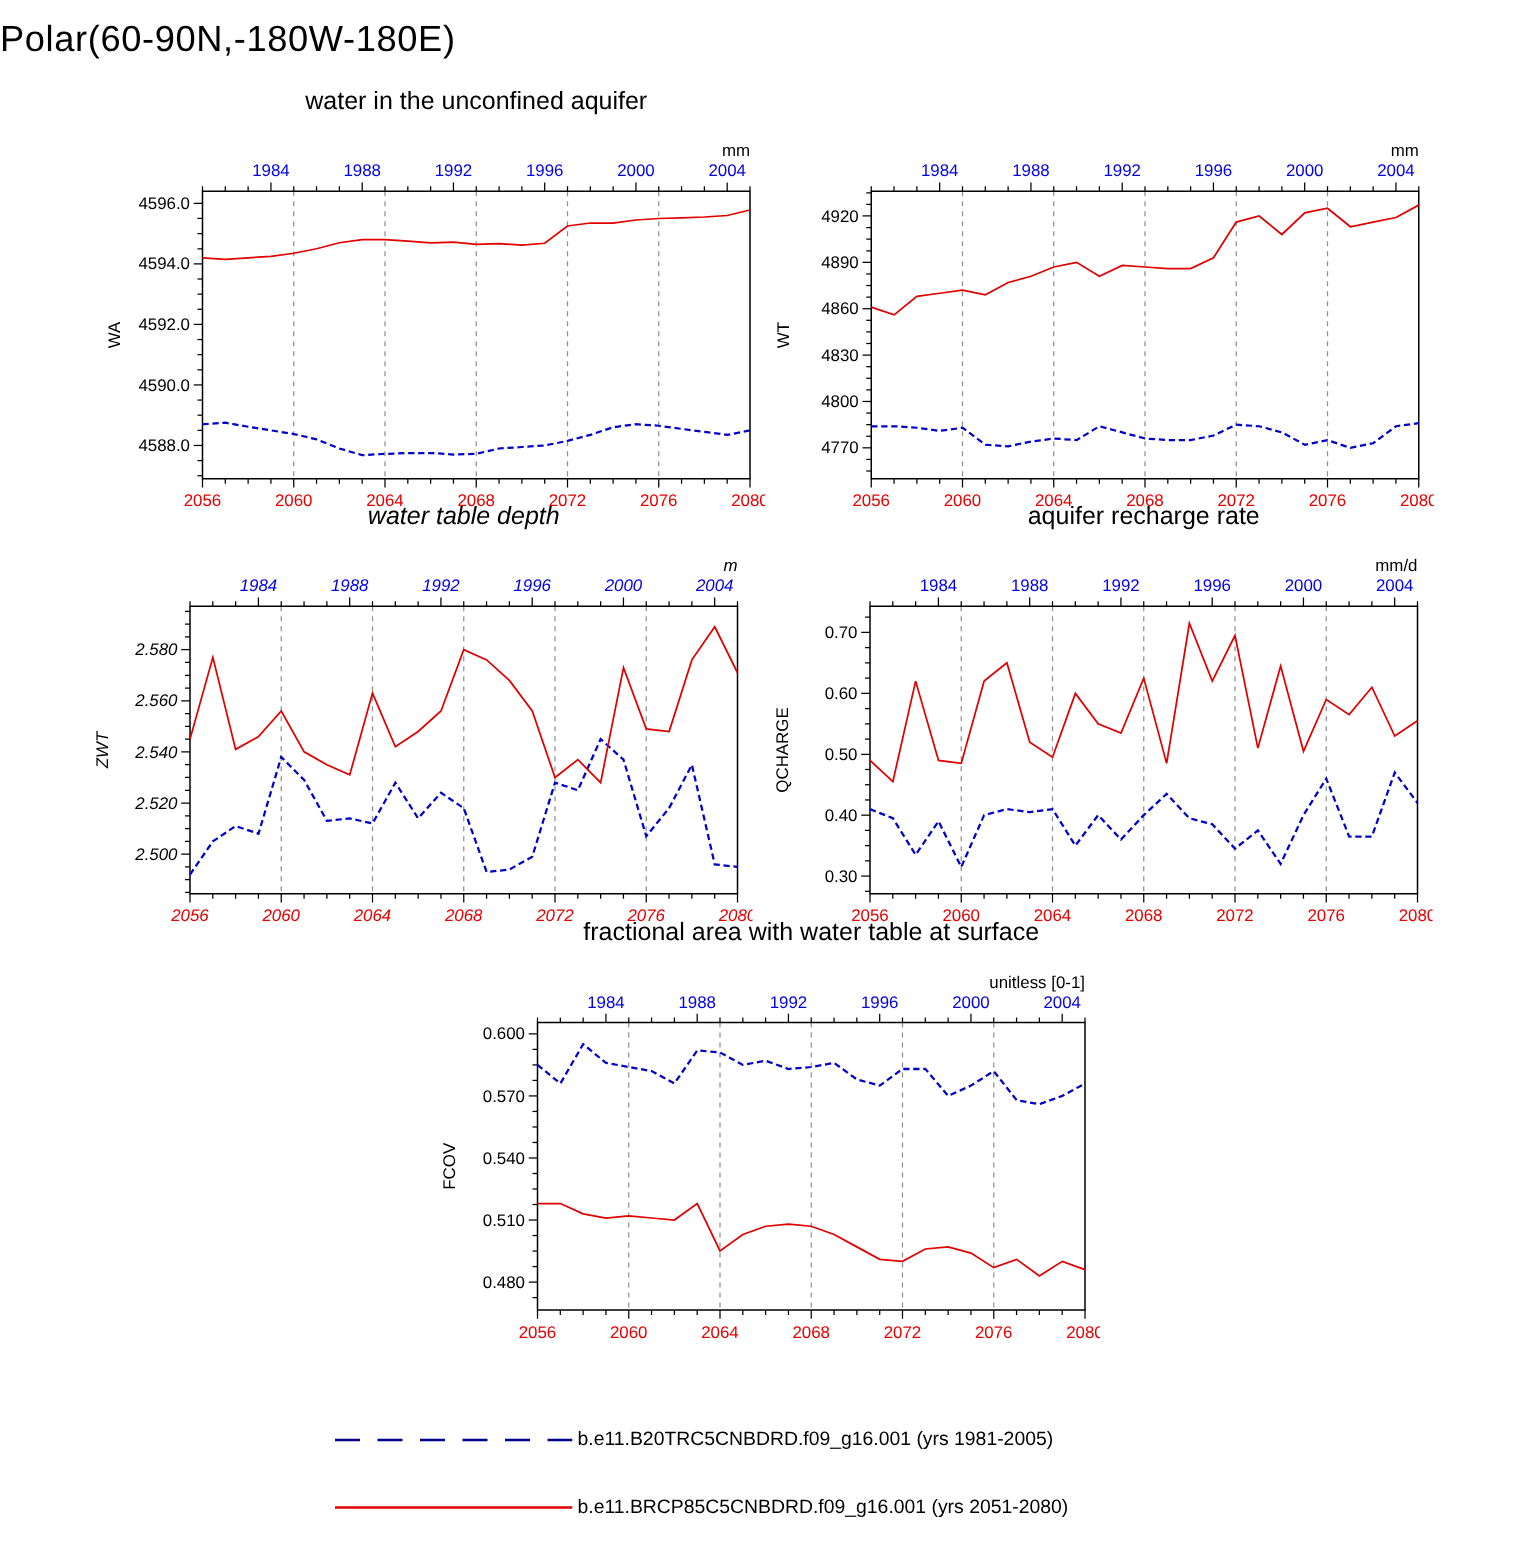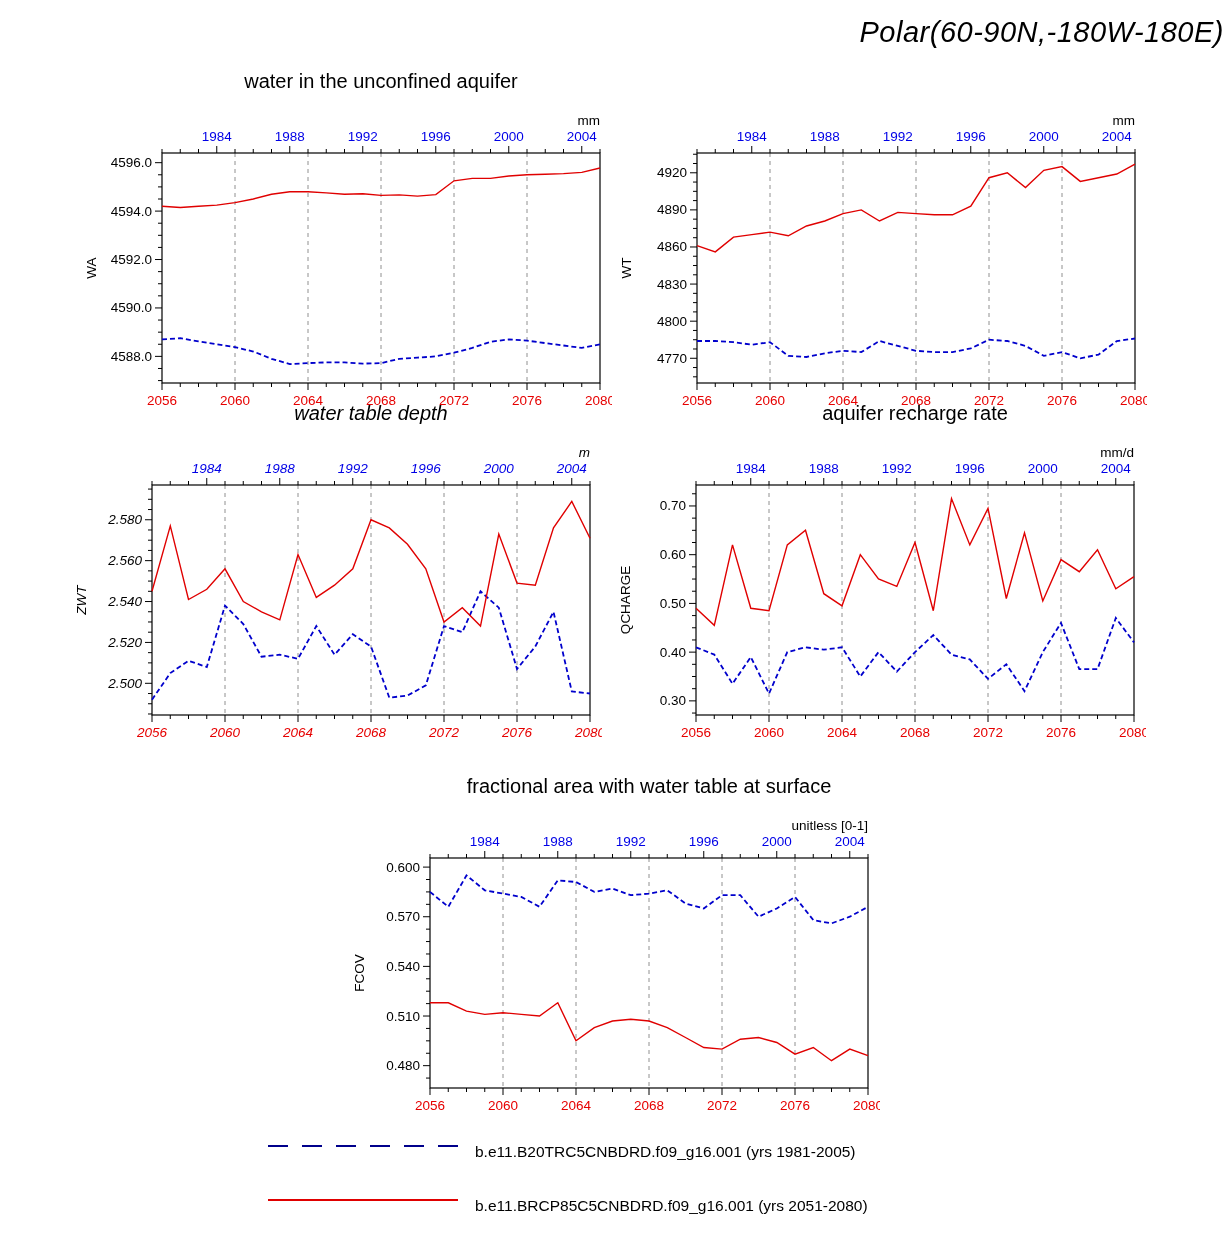--- a/index.html
+++ b/index.html
@@ -1,26 +1,26 @@
 <!DOCTYPE html>
 <html><head>
 <meta charset="utf-8">
 <style>
   * { margin:0; padding:0; box-sizing:border-box; }
   body { background:#ffffff; font-family:"Liberation Sans", sans-serif; color:#000; }
   #canvas { position:relative; width:1224px; height:1250px; background:#fff; overflow:hidden; }
-  .main-title { position:absolute; top:16px; left:0; width:100%; text-align:right;
-                font-size:29px; font-weight:400; letter-spacing:0.5px;font-style:italic; }
+  .main-title { position:absolute; top:16px; left:0; width:100%; text-align:left;
+                font-size:29px; font-weight:400; letter-spacing:0.5px; }
   .panel { position:absolute; width:540px; height:360px; }
   .panel-title { position:absolute; left:90px; top:0; width:438px; text-align:center;
                  font-size:20px; }
   svg.plot { display:block; position:absolute; top:33px; left:0; width:540px; height:325px; }
   svg text { font-family:"Liberation Sans", sans-serif; font-size:13.5px; }
   .legend { position:absolute; left:268px; top:1143px; display:flex; flex-direction:column; gap:36px; }
-  .legend-item { display:flex; align-items:flex-start; gap:17px; }
+  .legend-item { display:flex; align-items:center; gap:4px; }
   .legend-label { font-size:15.5px; white-space:nowrap; }
 </style>
 </head>
 <body>
 
 <div id="canvas">
 
   <div class="main-title">Polar(60-90N,-180W-180E)</div>
 
   <div class="panel" style="left:72px; top:70px;">
@@ -438,21 +438,21 @@
         <text x="80" y="172.91101694915255" text-anchor="end" fill="#000">0.50</text>
         <text x="80" y="124.18220338983053" text-anchor="end" fill="#000">0.60</text>
         <text x="80" y="75.45338983050848" text-anchor="end" fill="#000">0.70</text>
         <text x="528" y="22" text-anchor="end" fill="#000">mm/d</text>
         <text x="24" y="165" text-anchor="middle" fill="#000" font-size="15px" transform="rotate(-90 24 165)">QCHARGE</text>
         <polyline points="90.0,212.3 108.3,219.6 126.5,248.8 144.8,222.0 163.0,258.6 181.3,217.1 199.5,212.3 217.8,214.7 236.0,212.3 254.3,241.5 272.5,217.1 290.8,236.6 309.0,217.1 327.3,200.1 345.5,219.6 363.8,224.4 382.0,243.9 400.3,229.3 418.5,256.1 436.8,217.1 455.0,187.9 473.3,234.2 491.5,234.2 509.8,183.0 528.0,207.4" fill="none" stroke="#0000cc" stroke-width="1.8" stroke-dasharray="5 3"></polyline>
         <polyline points="90.0,173.3 108.3,190.3 126.5,109.9 144.8,173.3 163.0,175.7 181.3,109.9 199.5,95.3 217.8,158.7 236.0,170.8 254.3,119.7 272.5,144.0 290.8,151.4 309.0,107.5 327.3,175.7 345.5,63.6 363.8,109.9 382.0,73.4 400.3,163.5 418.5,97.8 436.8,166.0 455.0,124.6 473.3,136.7 491.5,114.8 509.8,153.8 528.0,141.6" fill="none" stroke="#e00000" stroke-width="1.4"></polyline>
       </svg>
   </div>
 
-  <div class="panel" style="left:340px; top:735px;margin-top:40px;">
+  <div class="panel" style="left:340px; top:735px;">
     <div class="panel-title">fractional area with water table at surface</div>
     <svg class="plot">
         <line x1="163" y1="50" x2="163" y2="280" stroke="#909090" stroke-width="1" stroke-dasharray="4 4"></line>
         <line x1="236" y1="50" x2="236" y2="280" stroke="#909090" stroke-width="1" stroke-dasharray="4 4"></line>
         <line x1="309" y1="50" x2="309" y2="280" stroke="#909090" stroke-width="1" stroke-dasharray="4 4"></line>
         <line x1="382" y1="50" x2="382" y2="280" stroke="#909090" stroke-width="1" stroke-dasharray="4 4"></line>
         <line x1="455" y1="50" x2="455" y2="280" stroke="#909090" stroke-width="1" stroke-dasharray="4 4"></line>
         <rect x="90" y="50" width="438" height="230" fill="none" stroke="#000000" stroke-width="1.2"></rect>
         <line x1="90" y1="280" x2="90" y2="287" stroke="#000000" stroke-width="1"></line>
         <line x1="90" y1="50" x2="90" y2="46" stroke="#000000" stroke-width="1"></line>

